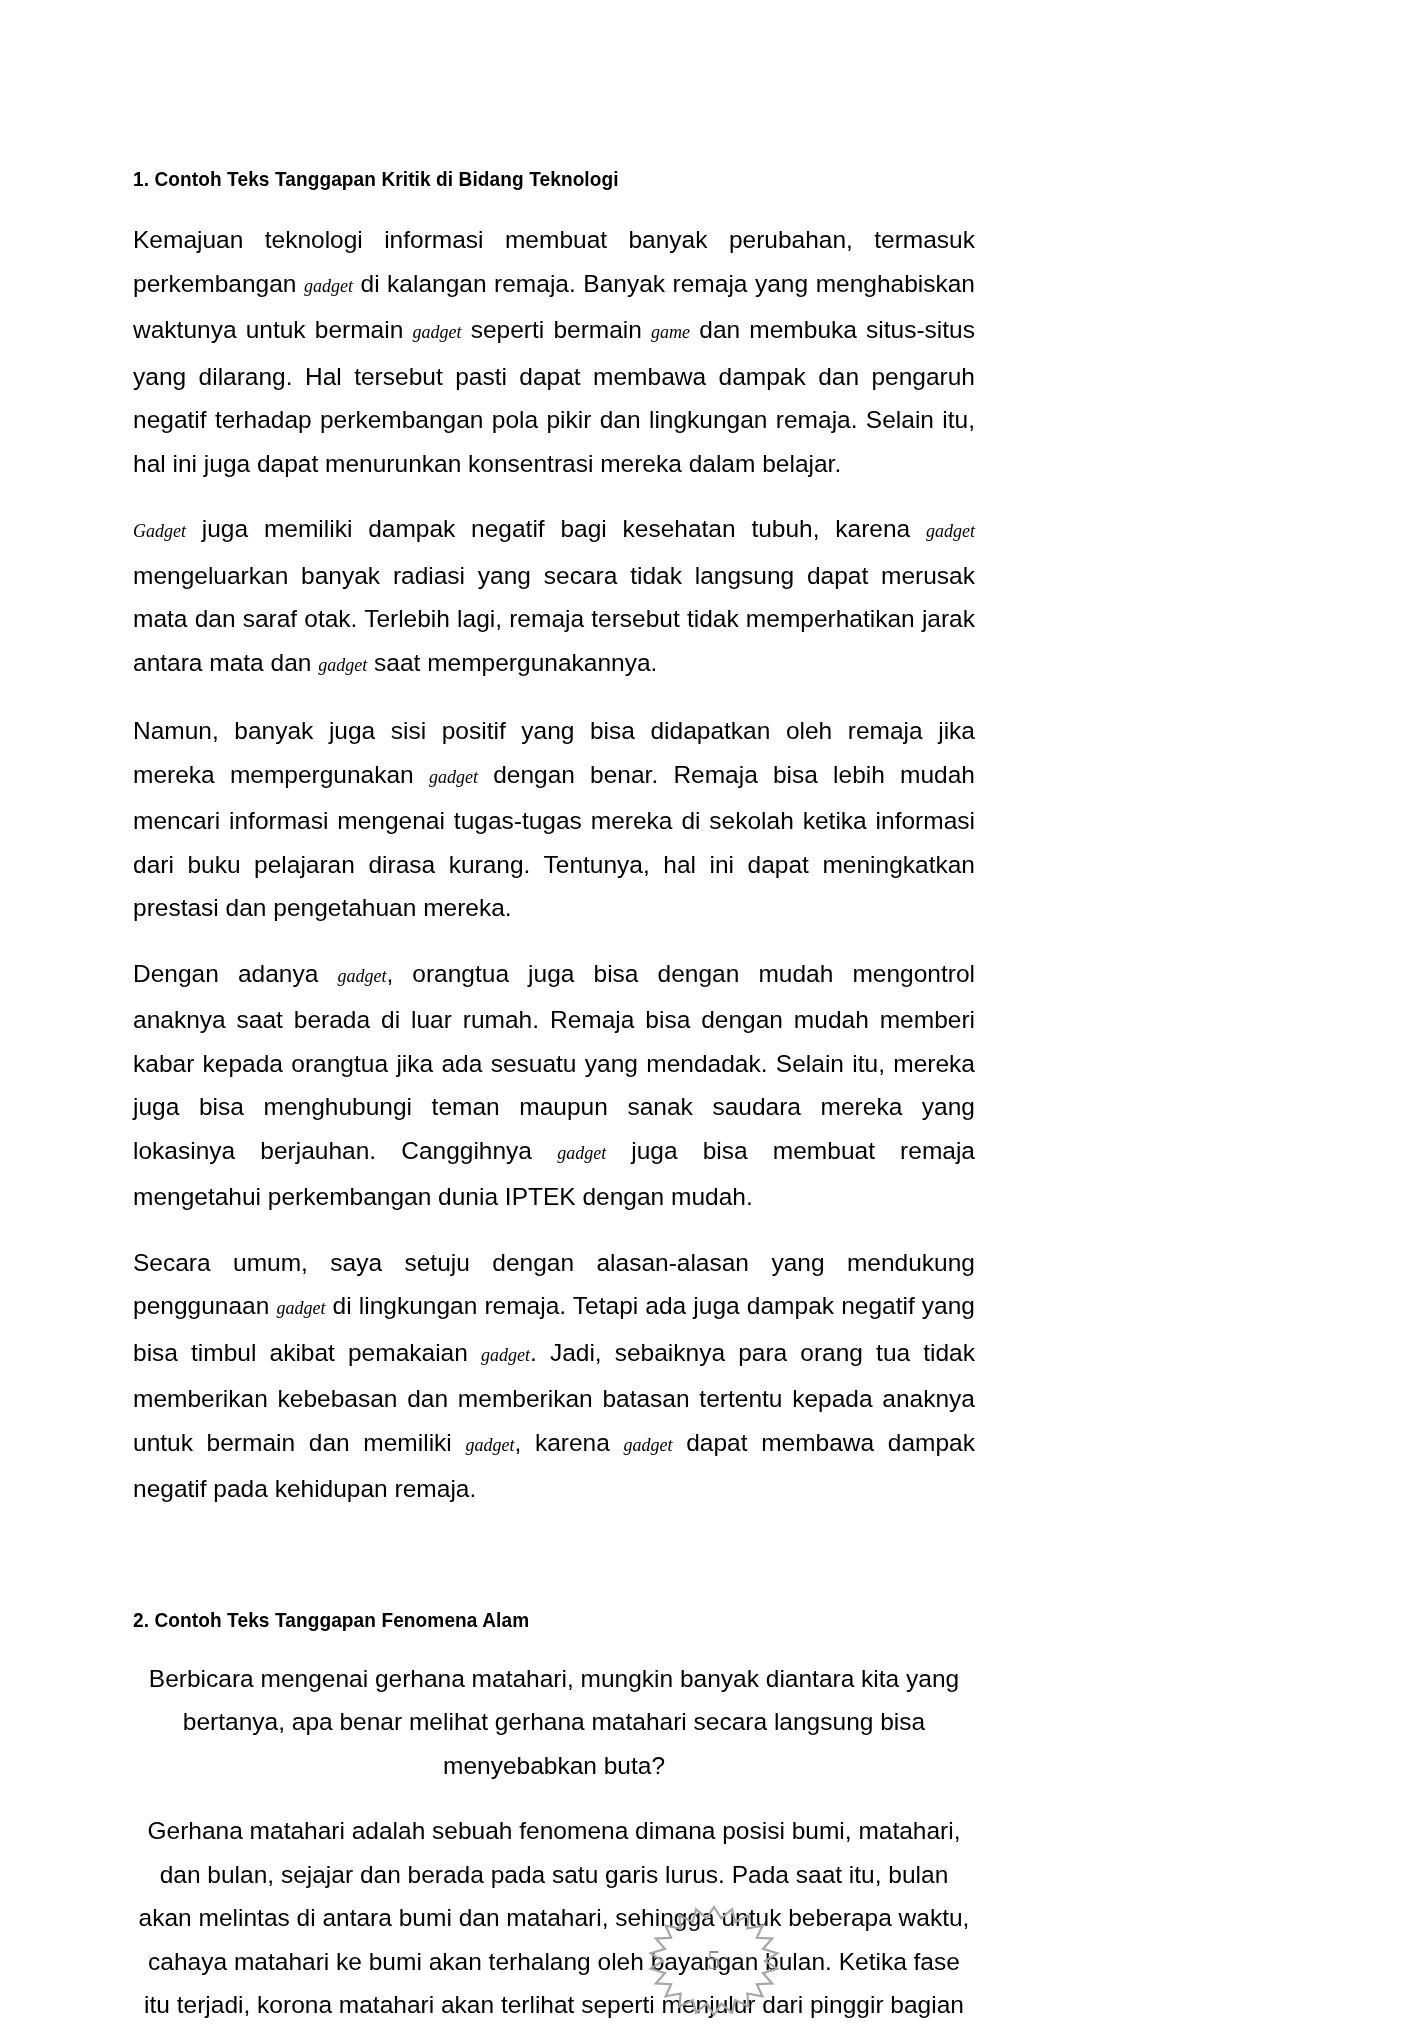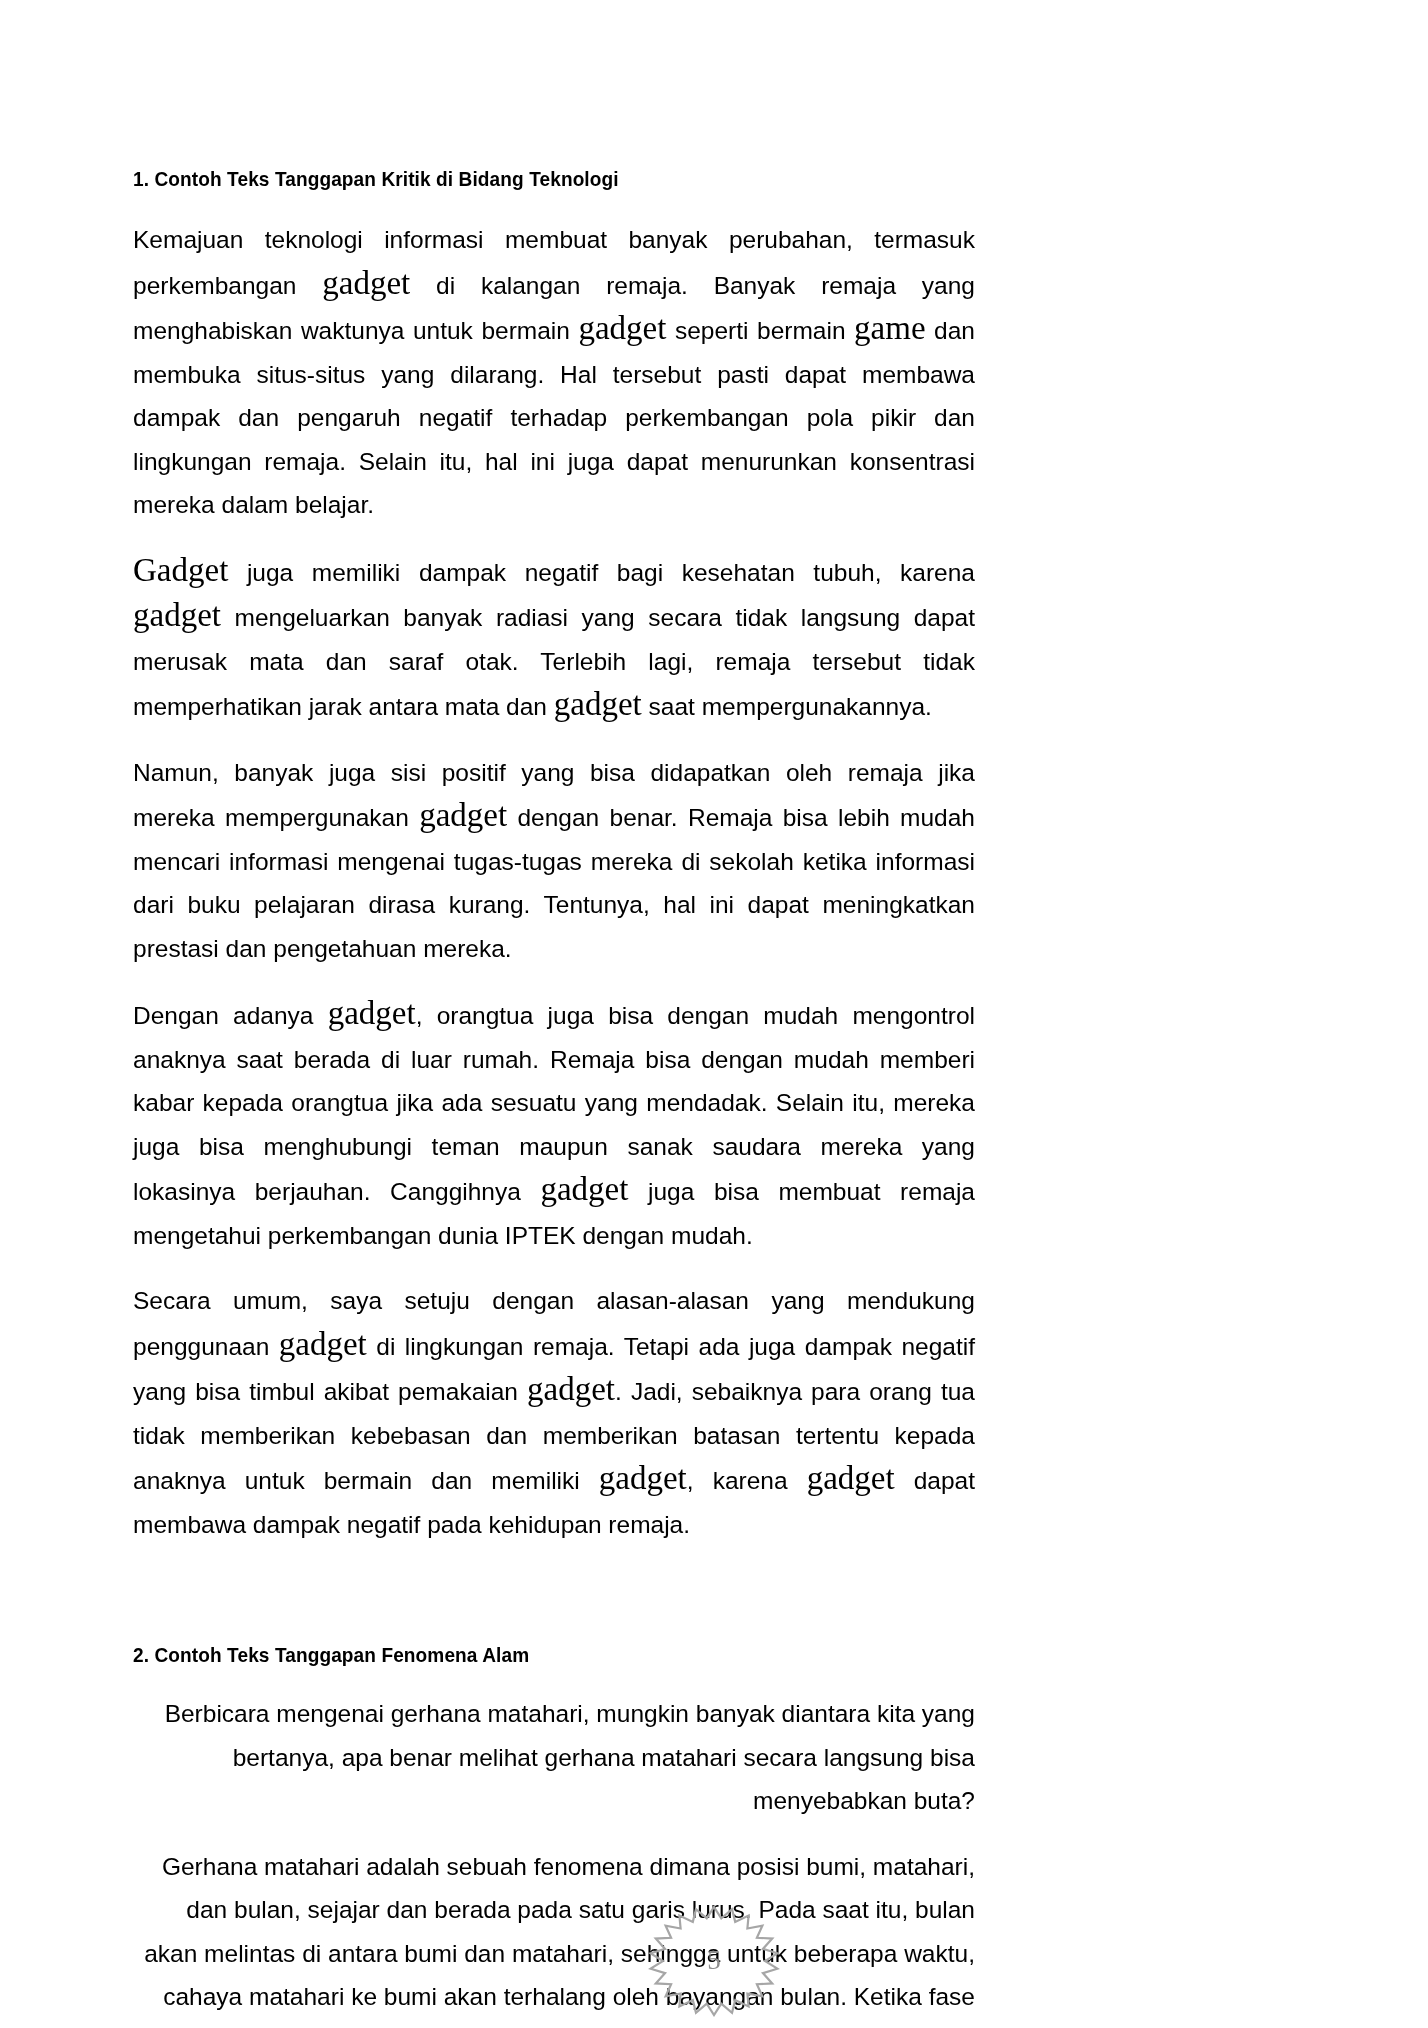--- a/index.html
+++ b/index.html
@@ -55,27 +55,28 @@
     font-size: 24.5px;
     line-height: 43.5px;
     color: #000;
     margin: 0;
     text-align: justify;
     text-justify: inter-word;
     word-spacing: 0px;
   }
 
   .para.left {
-    text-align: right;
+    text-align: center;
   }
 
   
   .term {
     font-family: "Liberation Serif", "DejaVu Serif", serif;
-    font-size: 33px;
+    font-style: italic;
+    font-size: 18px;
   }
 
   
   .gap-heading-to-para { height: 26px; }
   .gap-para           { height: 22px; }
   .gap-section        { height: 96px; }
   .gap-h2-to-para     { height: 24px; }
 
   
   .pagenum-wrap {

